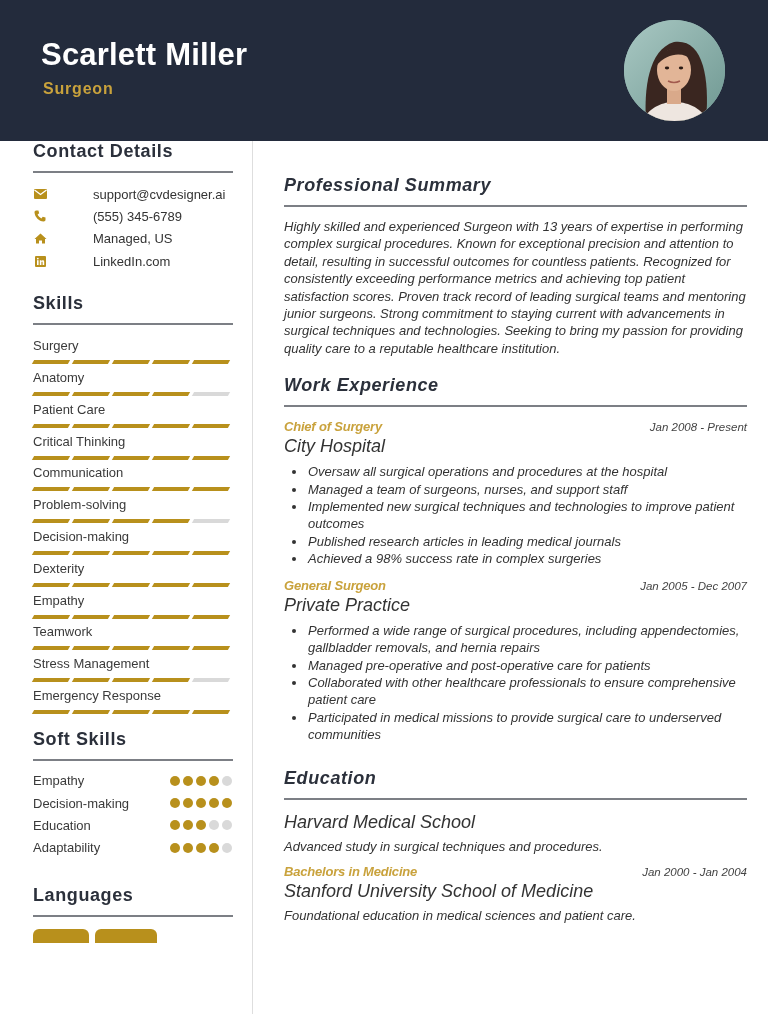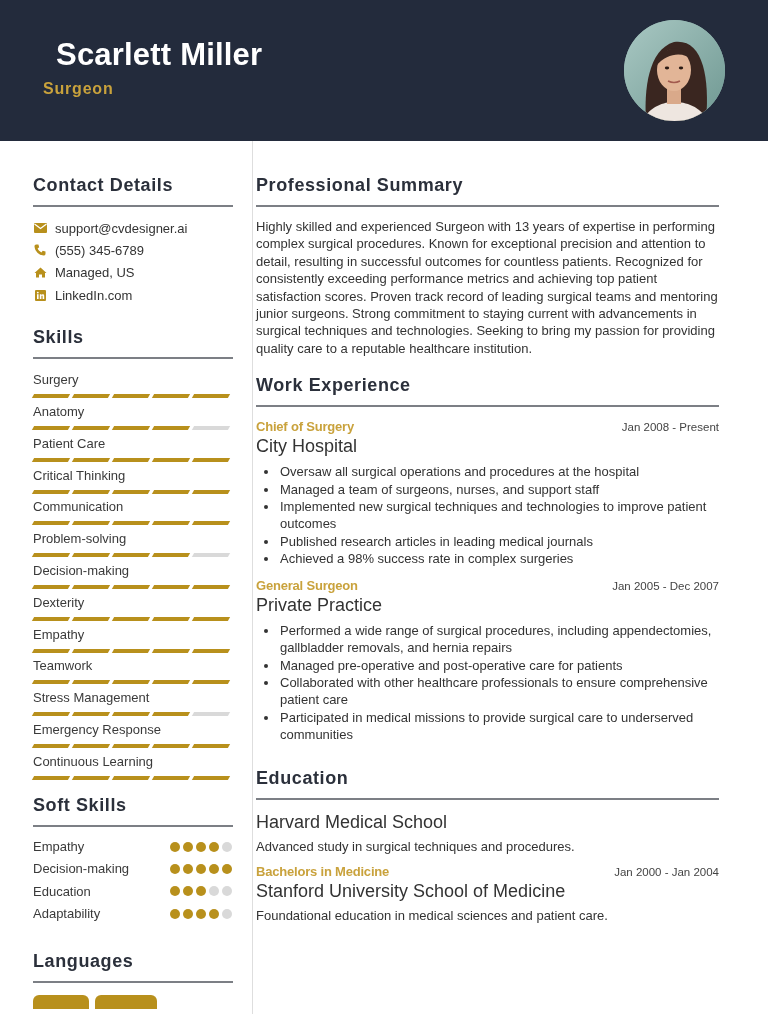--- a/index.html
+++ b/index.html
@@ -1,33 +1,33 @@
 <!DOCTYPE html>
 <html><head>
 <meta charset="utf-8">
 <style>
   * { box-sizing: border-box; margin: 0; padding: 0; }
   html, body { width: 768px; height: 1014px; overflow: hidden; background: #ffffff; }
   body { font-family: "Liberation Sans", "DejaVu Sans", sans-serif; color: #333; position: relative; }
 
   .header { position: absolute; left: 0; top: 0; width: 768px; height: 141px; background: #232b3c; }
-  .header .name { position: absolute; left: 56px; top: 37px; font-size: 31px; font-weight: bold; color: #ffffff; letter-spacing: 0.2px; text-align: center; }
+  .header .name { position: absolute; left: 41px; top: 37px; font-size: 31px; font-weight: bold; color: #ffffff; letter-spacing: 0.2px; text-align: center; }
   .header .role { position: absolute; left: 43px; top: 80px; font-size: 16px; font-weight: bold; color: #c9a23c; letter-spacing: 0.8px; }
   .avatar { position: absolute; left: 624px; top: 20px; width: 101px; height: 101px; border-radius: 50%; overflow: hidden; background: #8fb3ae; }
 
   .col-divider { position: absolute; left: 252px; top: 141px; width: 1px; height: 873px; background: #dedede; }
 
   .left { position: absolute; left: 33px; top: 141px; width: 200px; }
-  .right { position: absolute; left: 256px; top: 141px; width: 463px; }
+  .right { position: absolute; left: 284px; top: 141px; width: 463px; font-style: italic; }
 
   .sec-title { font-size: 18px; font-weight: bold; color: #2b303b; letter-spacing: 0.6px; }
   .sec-rule { height: 2px; background: #7c7f85; margin-top: 9px; }
 
   .contact-list { margin-top: 10px; }
-  .contact-item { display: flex; align-items: center; height: 22.3px; font-size: 13px; color: #333; }
+  .contact-item { display: flex; align-items: center; height: 22.3px; font-size: 13px; color: #333; gap: 38px; }
   .contact-item .ic { width: 14px; height: 14px; margin-right: 8px; display: flex; align-items: center; justify-content: center; }
 
   .skill { height: 31.8px; }
   .skill .label { font-size: 13px; color: #3a3a3a; line-height: 16px; padding-top: 1px; }
   .bars { display: flex; gap: 4px; margin-top: 6px; }
   .bar { width: 36px; height: 4px; background: #b8901c; transform: skewX(-30deg); }
   .bar.off { background: #d9d9d9; }
 
   .soft-row { display: flex; justify-content: space-between; align-items: center; height: 22.3px; font-size: 13px; color: #3a3a3a; }
   .dots { display: flex; gap: 3px; padding-right: 1px; }
@@ -71,21 +71,21 @@
       <ellipse cx="57" cy="48" rx="2.2" ry="1.4" fill="#2a1a14"></ellipse>
       <path d="M44 61 Q 50 64 56 61" stroke="#a25a4e" stroke-width="1.6" fill="none"></path>
     </svg>
   </div>
 </div>
 
 <div class="col-divider"></div>
 
 <div class="left">
 
-  <section style="margin-top:34px;">
+  <section style="">
     <div class="sec-title">Contact Details</div>
     <div class="sec-rule"></div>
     <div class="contact-list">
       <div class="contact-item">
         <span class="ic">
           <svg width="13" height="10" viewBox="0 0 13 10">
               <rect width="13" height="10" rx="1" fill="#b8901c"></rect>
               <path d="M0.5 1 L6.5 5.5 L12.5 1" stroke="#fff" stroke-width="1.3" fill="none"></path>
             </svg>
         </span>
@@ -230,30 +230,20 @@
          <div class="bars">
             <div class="bar"></div>
             <div class="bar"></div>
             <div class="bar"></div>
             <div class="bar"></div>
             <div class="bar off"></div>
           </div>
        </div>
         <div class="skill">
          <div class="label">Emergency Response</div>
-         <div class="bars">
-            <div class="bar"></div>
-            <div class="bar"></div>
-            <div class="bar"></div>
-            <div class="bar"></div>
-            <div class="bar"></div>
-          </div>
-       </div>
-        <div class="skill">
-         <div class="label">Continuous Learning</div>
          <div class="bars">
             <div class="bar"></div>
             <div class="bar"></div>
             <div class="bar"></div>
             <div class="bar"></div>
             <div class="bar"></div>
           </div>
        </div>
       </div>
   </section>

